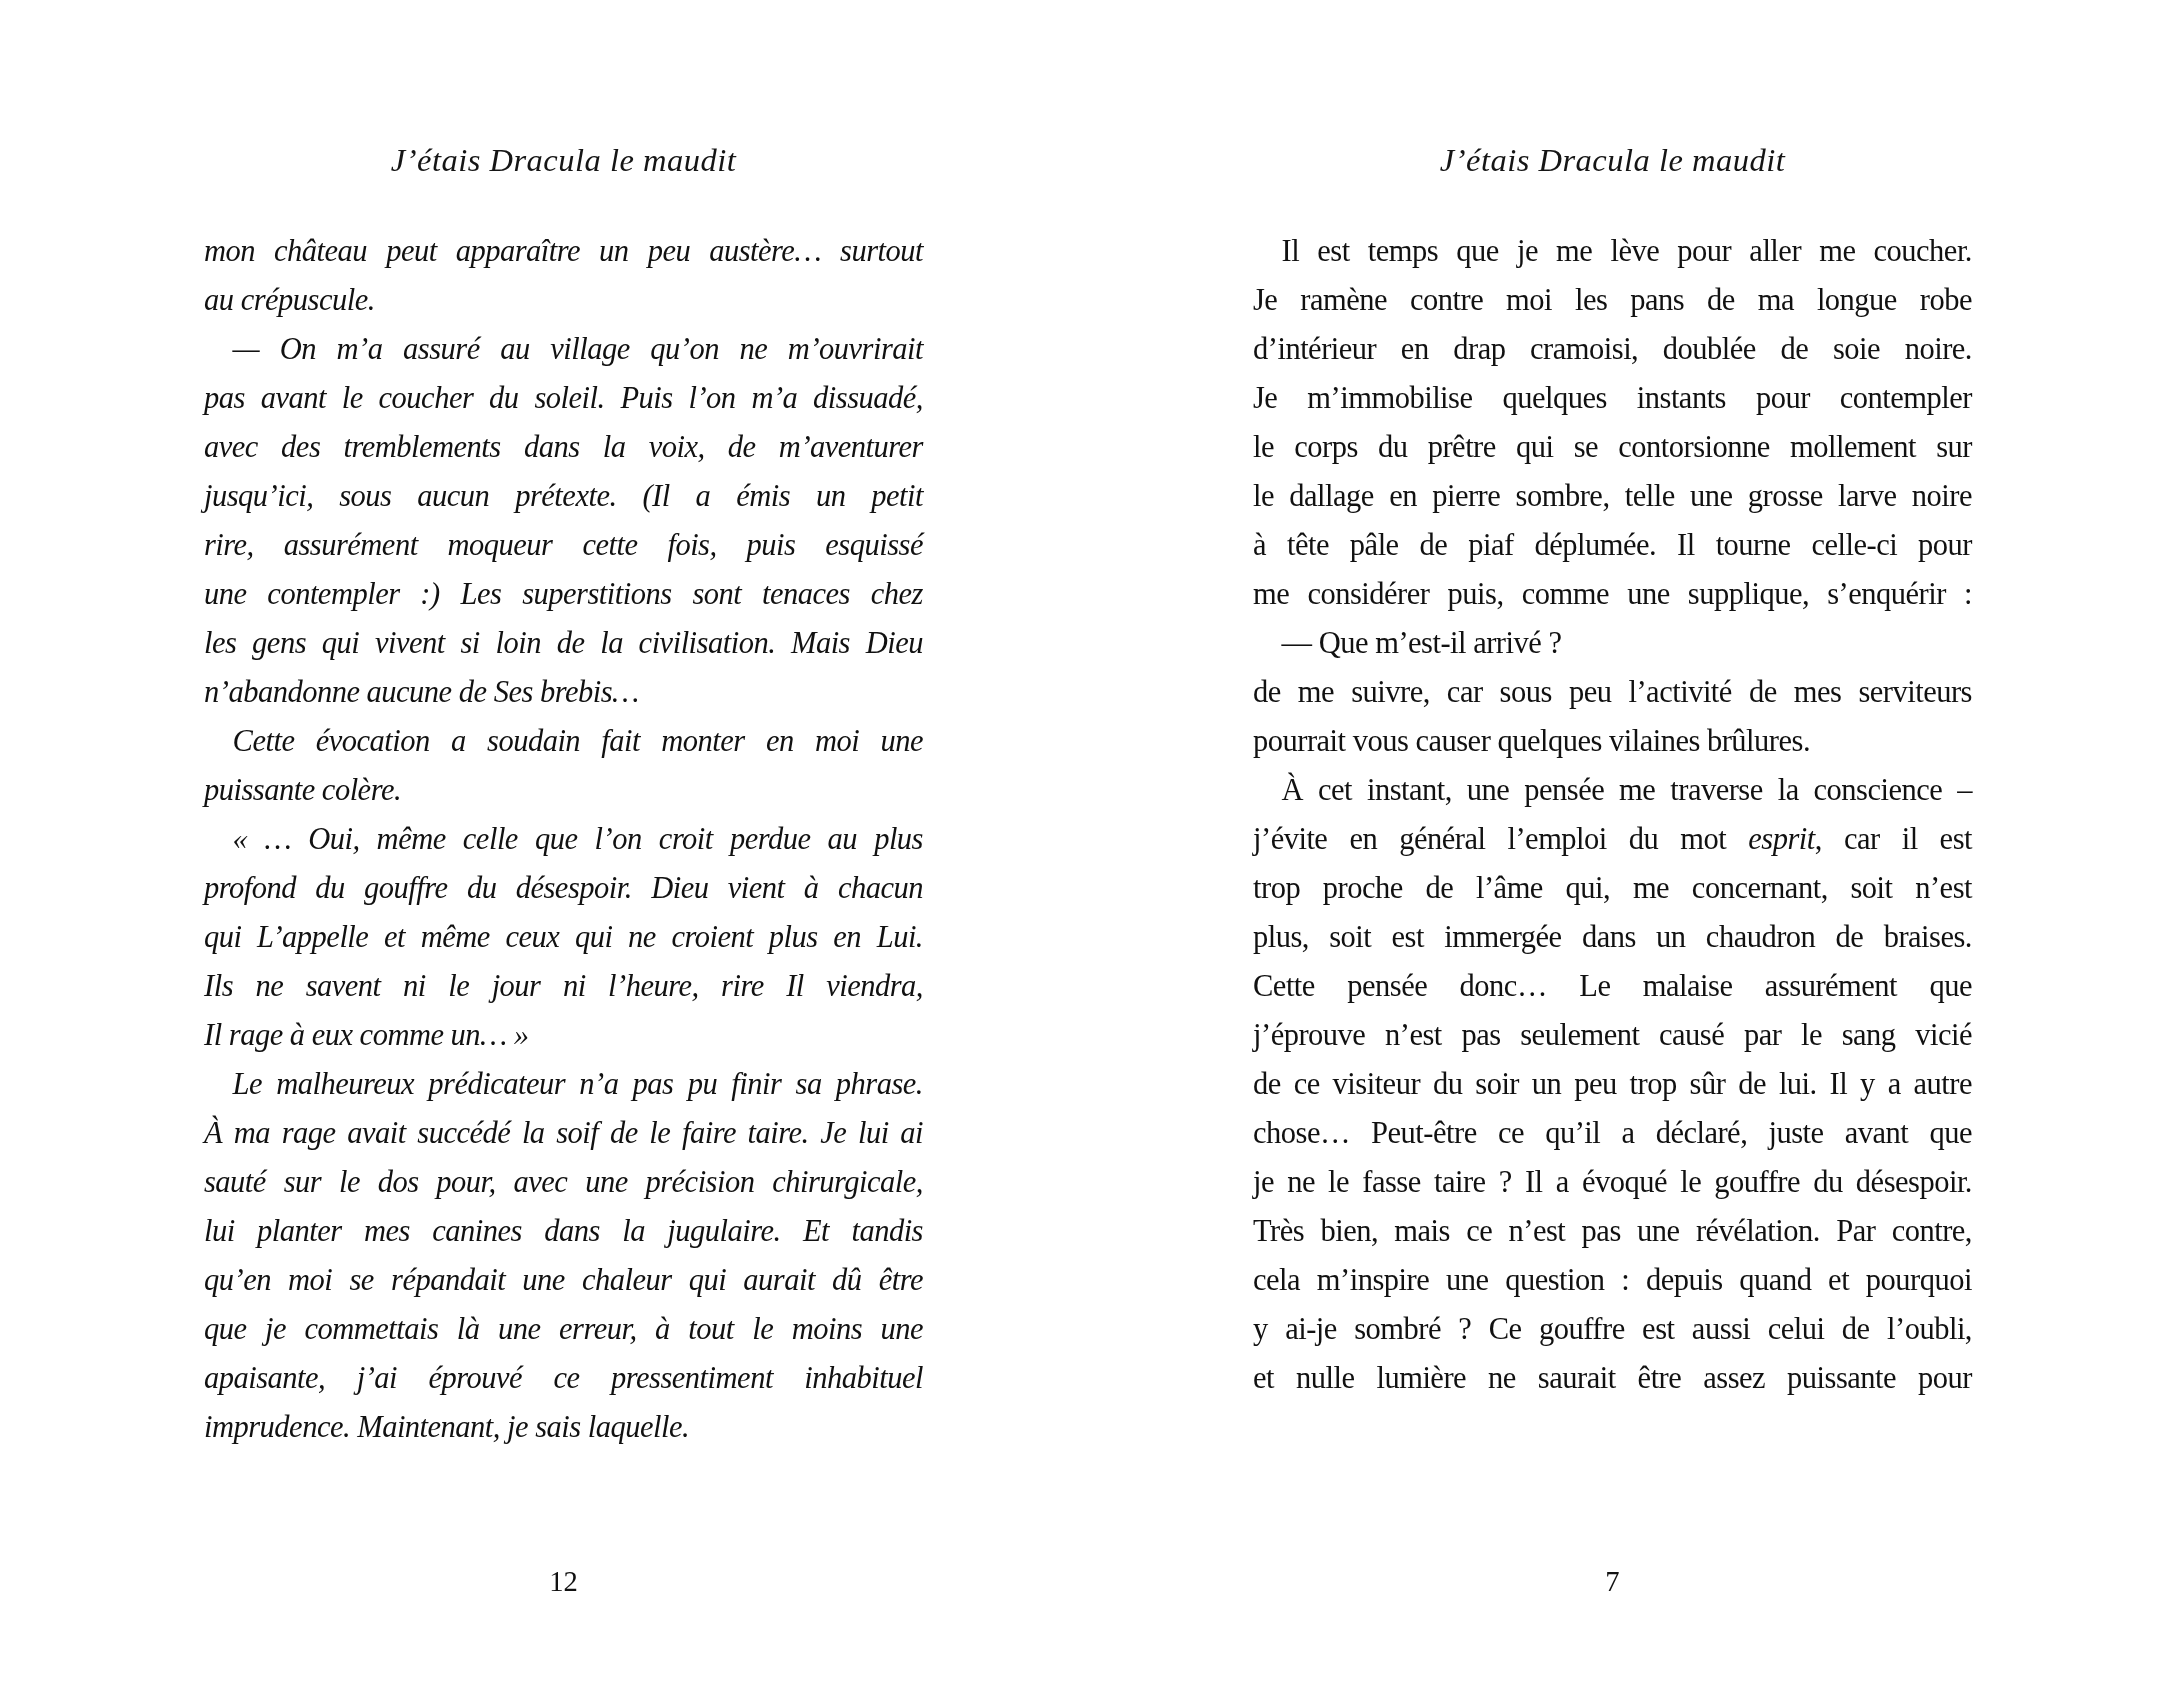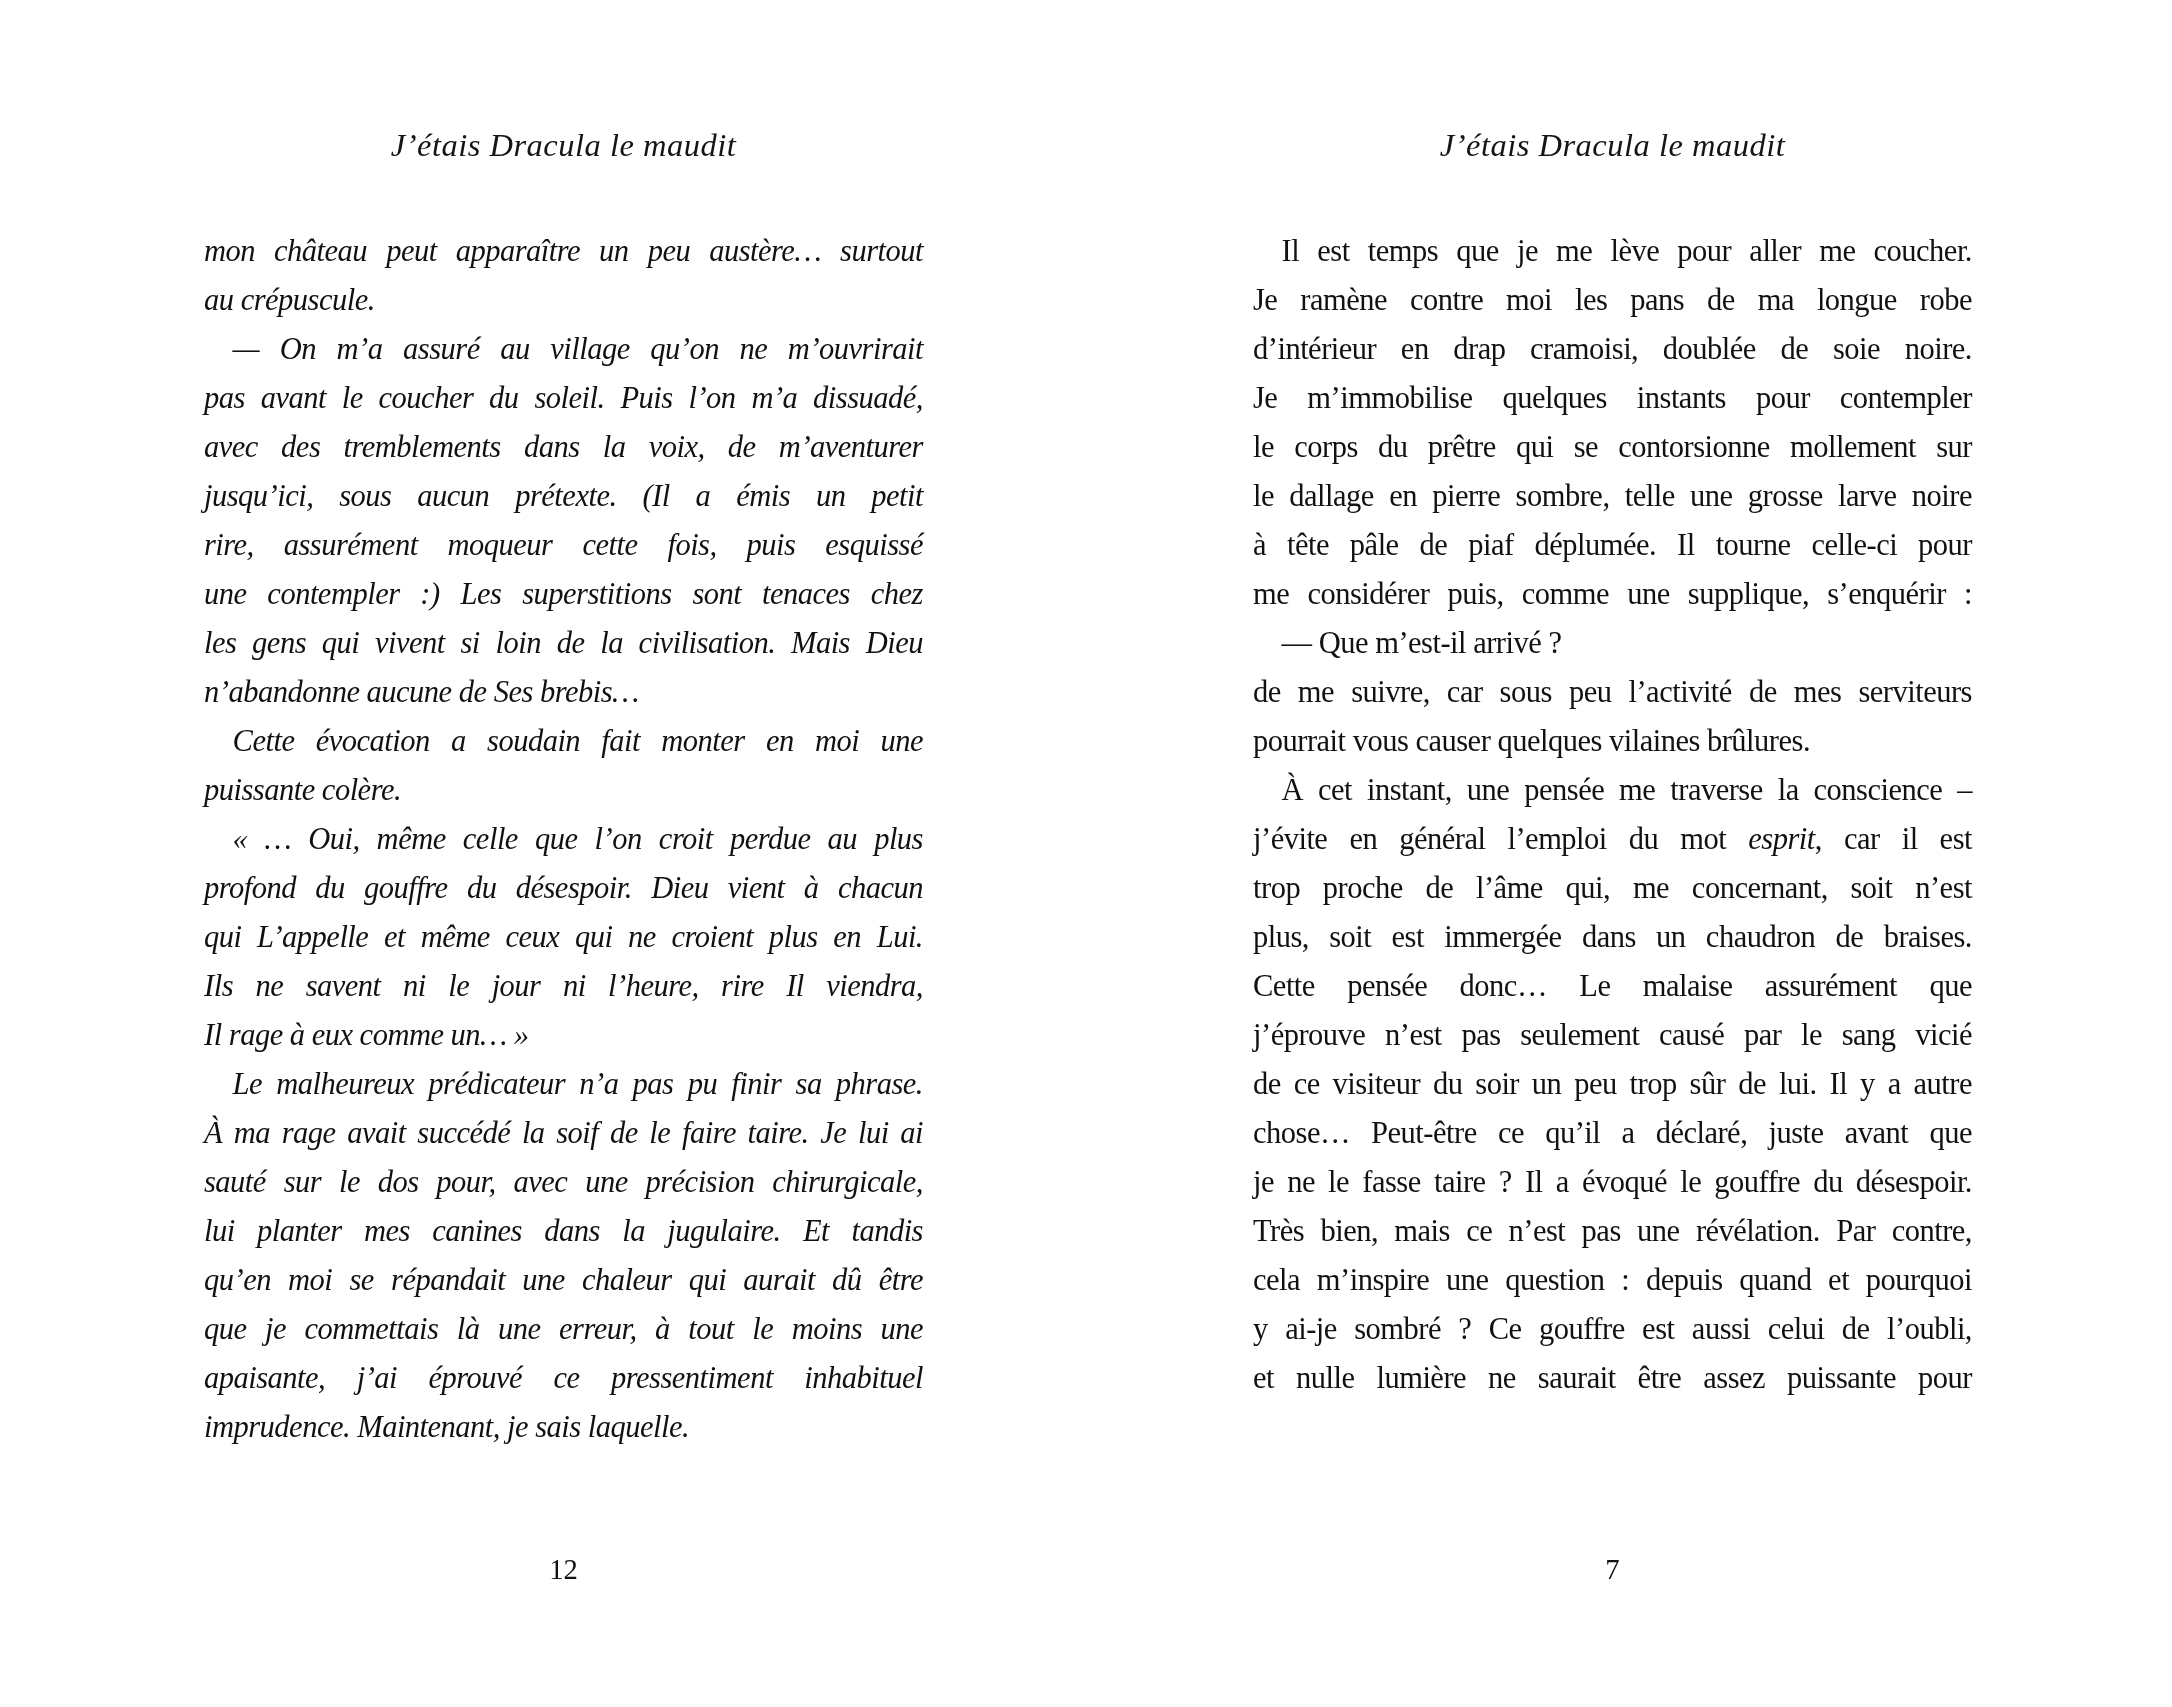--- a/index.html
+++ b/index.html
@@ -33,25 +33,27 @@
   .pos-right-text   { left: 1253px; top: 227px; }
   .pos-right-num    { left: 1253px; top: 1552px; }
 
   .running-header {
     text-align: center;
     font-style: italic;
     font-size: 32.5px;
     line-height: 43px;
     letter-spacing: 0.5px;
     color: #151515;
+    margin-top: 15px;
   }
   .page-number {
     text-align: center;
     font-size: 28.6px;
     line-height: 35px;
+    margin-top: 12px;
   }
   .text-block .line {
     font-size: 30.5px;
     line-height: 49px;
     letter-spacing: -0.5px;
     text-align: justify;
     text-align-last: justify;
     -moz-text-align-last: justify;
   }
   .text-block .line.end {

